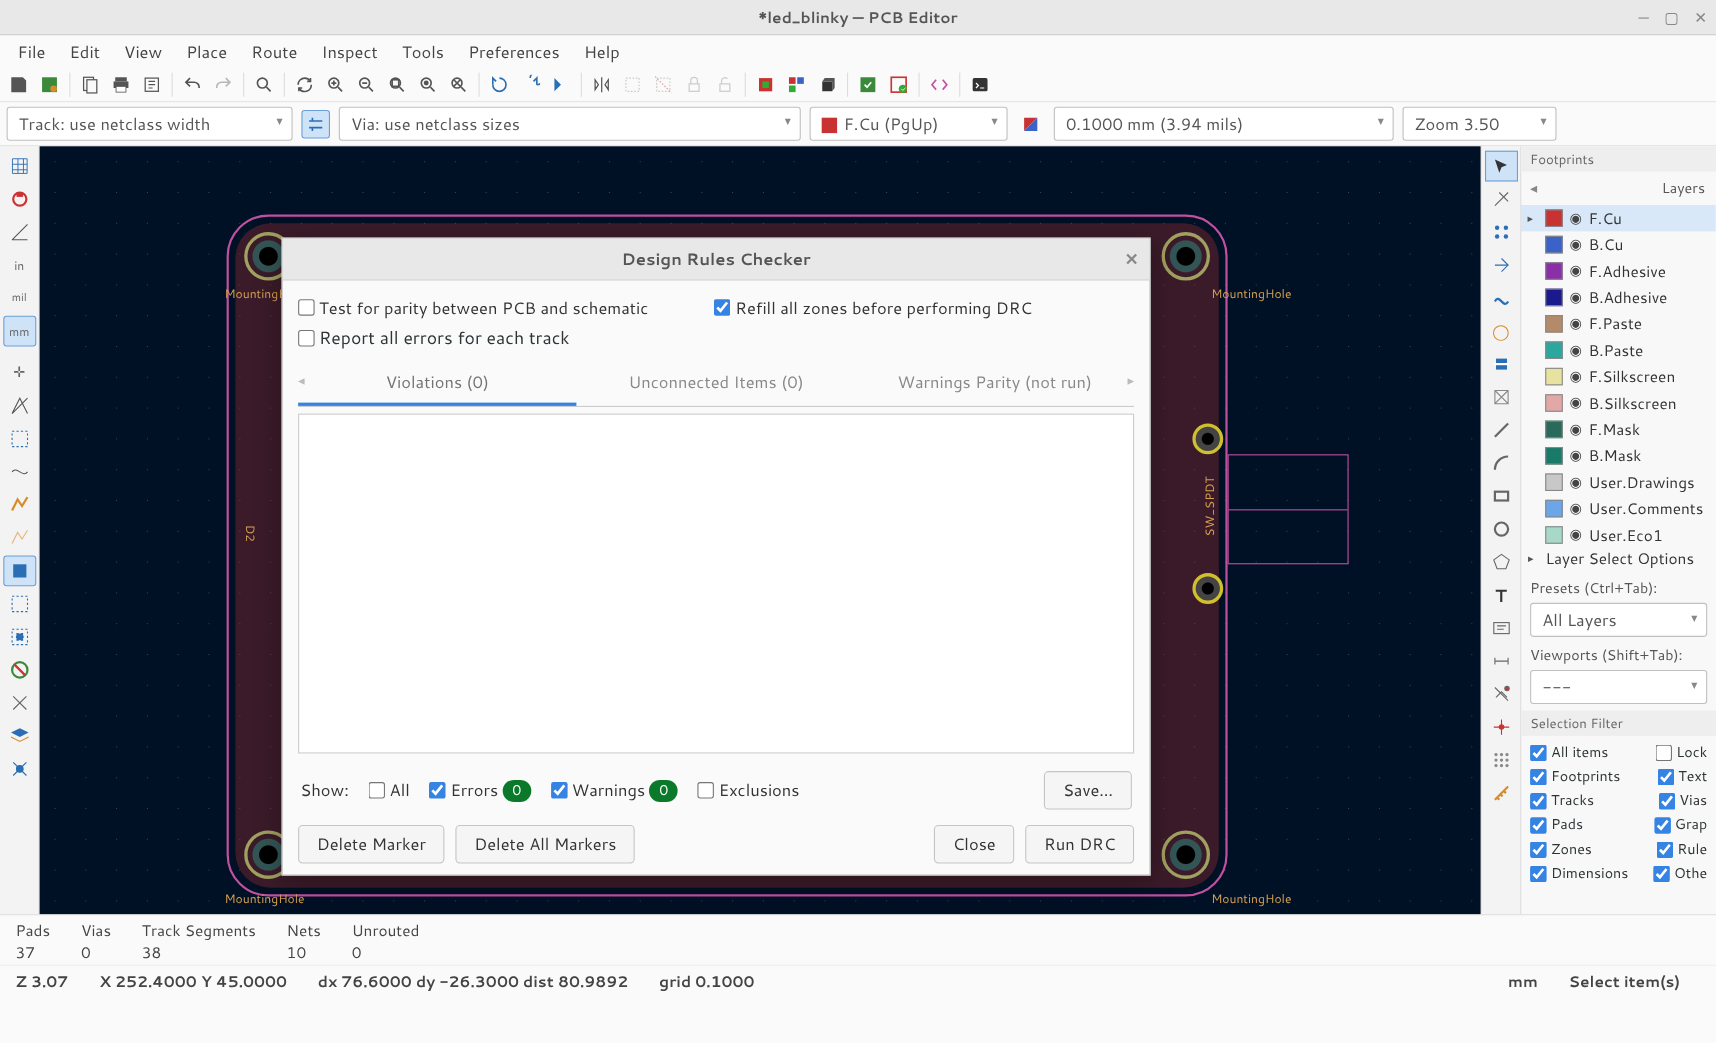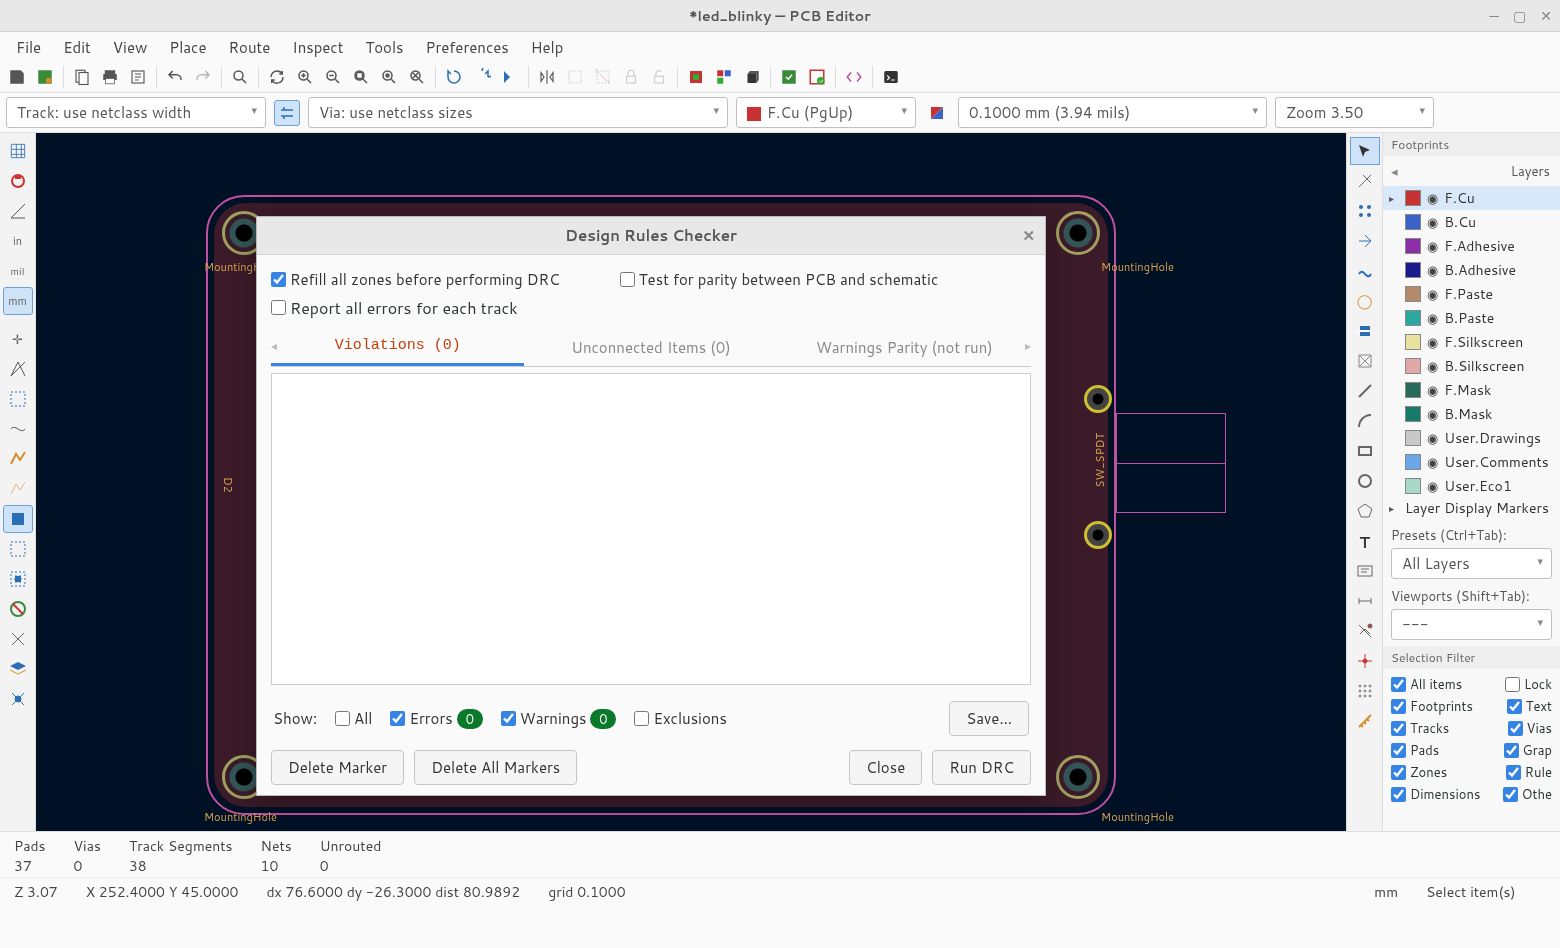--- a/index.html
+++ b/index.html
@@ -74,36 +74,36 @@
 .chk input { width: 15px; height: 15px; accent-color: #3584e4; }
 
 
 .dialog { position: absolute; left: 256px; top: 216px; width: 790px; height: 580px; background: #fafafa; border: 1px solid #bbb; box-shadow: 0 6px 24px rgba(0,0,0,0.3); display: flex; flex-direction: column; }
 .dlg-title { height: 38px; display: flex; align-items: center; justify-content: center; background: #e8e8e8; border-bottom: 1px solid #d5d5d5; position: relative; font-size: 15px; color: #555; font-weight: 600; }
 .dlg-close { position: absolute; right: 10px; color: #888; font-size: 15px; }
 .dlg-body { padding: 14px 14px 10px; flex: 1; display: flex; flex-direction: column; }
 .dlg-checks { display: flex; gap: 60px; font-size: 15px; color: #333; margin-bottom: 6px; }
 .dlg-tabs { display: flex; border-bottom: 1px solid #ccc; margin-top: 10px; position: relative; }
 .dlg-tab { flex: 1; text-align: center; padding: 8px 4px; color: #888; font-size: 15px; }
-.dlg-tab.active { color: #c2410c; border-bottom: 3px solid #3584e4; font-family: Liberation Mono, monospace; }
+.dlg-tab.active { color: #737373; border-bottom: 3px solid #3584e4; }
 .dlg-tabs::before { content: "◂"; position: absolute; left: 0; top: 8px; color: #bbb; font-size: 12px; }
 .dlg-tabs::after { content: "▸"; position: absolute; right: 0; top: 8px; color: #bbb; font-size: 12px; }
 .dlg-list { flex: 1; border: 1px solid #ccc; background: #fff; margin-top: 6px; margin-bottom: 10px; }
 .dlg-showrow { display: flex; align-items: center; gap: 18px; font-size: 15px; color: #333; padding: 6px 2px; }
 .badge { display: inline-block; min-width: 26px; height: 20px; border-radius: 10px; background: #0a7a2a; color: #fff; text-align: center; font-size: 13px; line-height: 20px; padding: 0 6px; }
 .dlg-btns { display: flex; gap: 10px; padding-top: 8px; }
 .btn { border: 1px solid #c5c5c5; background: #f5f5f5; padding: 6px 16px; font-size: 15px; color: #333; border-radius: 4px; }
 .spacer { flex: 1; }
 
 
 .status1 { height: 46px; background: #fafafa; border-top: 1px solid #ddd; display: flex; align-items: flex-start; padding: 4px 14px; gap: 28px; font-size: 14px; color: #444; }
 .status1 .col .lbl { font-size: 14px; }
 .status1 .col .val { font-size: 14px; }
 .status2 { height: 28px; background: #fafafa; border-top: 1px solid #eee; display: flex; align-items: center; padding: 0 14px; gap: 28px; font-size: 14px; color: #444; }
-.status2 .cell { white-space: nowrap; }
+.status2 .cell { white-space: nowrap; font-weight: bold; }
 </style>
 </head>
 <body>
 
 <div class="titlebar">
   <div class="title">*led_blinky — PCB Editor</div>
   <div class="win-controls">
     <span>—</span>
     <span>▢</span>
     <span>✕</span>
@@ -317,21 +317,21 @@
     </div>
   <div class="dropdown" style="width:420px">Via: use netclass sizes</div>
   <div class="dropdown" style="width:180px"><span class="sq-swatch sq-red"></span><span>F.Cu (PgUp)</span></div>
   <div class="tb-btn">
       <svg viewBox="0 0 24 24">
         <path d="M4 4h16L4 20z" fill="#c83232"></path>
         <path d="M20 4v16H4z" fill="#3a62c8"></path>
       </svg>
     </div>
   <div class="dropdown" style="width:309px">0.1000 mm (3.94 mils)</div>
-  <div class="dropdown" style="width:159px">Zoom 3.50</div>
+  <div class="dropdown" style="width:140px">Zoom 3.50</div>
 </div>
 
 <div class="main">
 
   <div class="left-toolbar">
     <div class="lt-btn blue">
         <svg width="20" height="20" viewBox="0 0 24 24" fill="none" stroke="#2a6fb5">
           <path d="M4 4h16v16H4zM4 10h16M4 16h16M10 4v16M16 4v16"></path>
         </svg>
       </div>
@@ -633,21 +633,21 @@
         </div>
         <div class="layer-row">
           <span class="caret"></span>
           <span class="layer-sw" style="background:#a8d8c8"></span>
           <span class="layer-eye">◉</span>
           <span>User.Eco1</span>
         </div>
       </div>
     <div class="layer-row">
         <span class="caret">▸</span>
-        <span>Layer Display Markers</span>
+        <span>Layer Select Options</span>
       </div>
     <div class="presets-block">
       <div>Presets (Ctrl+Tab):</div>
       <div class="dropdown" style="width:100%;margin-top:4px">All Layers</div>
       <div style="margin-top:8px">Viewports (Shift+Tab):</div>
       <div class="dropdown" style="width:100%;margin-top:4px">---</div>
     </div>
     <div class="rp-hdr">Selection Filter</div>
     <div class="sel-filter" id="sel-filter">
         <div class="row">
@@ -679,26 +679,26 @@
 </div>
 
 <div class="dialog">
   <div class="dlg-title">
     <span>Design Rules Checker</span>
     <span class="dlg-close">✕</span>
   </div>
   <div class="dlg-body">
     <div class="dlg-checks">
       <label class="chk">
+          <input type="checkbox" style="">
+          <span>Test for parity between PCB and schematic</span>
+        </label>
+      <label class="chk">
           <input type="checkbox" checked="" style="">
           <span>Refill all zones before performing DRC</span>
-        </label>
-      <label class="chk">
-          <input type="checkbox" style="">
-          <span>Test for parity between PCB and schematic</span>
         </label>
     </div>
     <label class="chk">
         <input type="checkbox" style="">
         <span>Report all errors for each track</span>
       </label>
     <div class="dlg-tabs">
       <div class="dlg-tab active">Violations (0)</div>
       <div class="dlg-tab">Unconnected Items (0)</div>
       <div class="dlg-tab">Warnings Parity (not run)</div>

